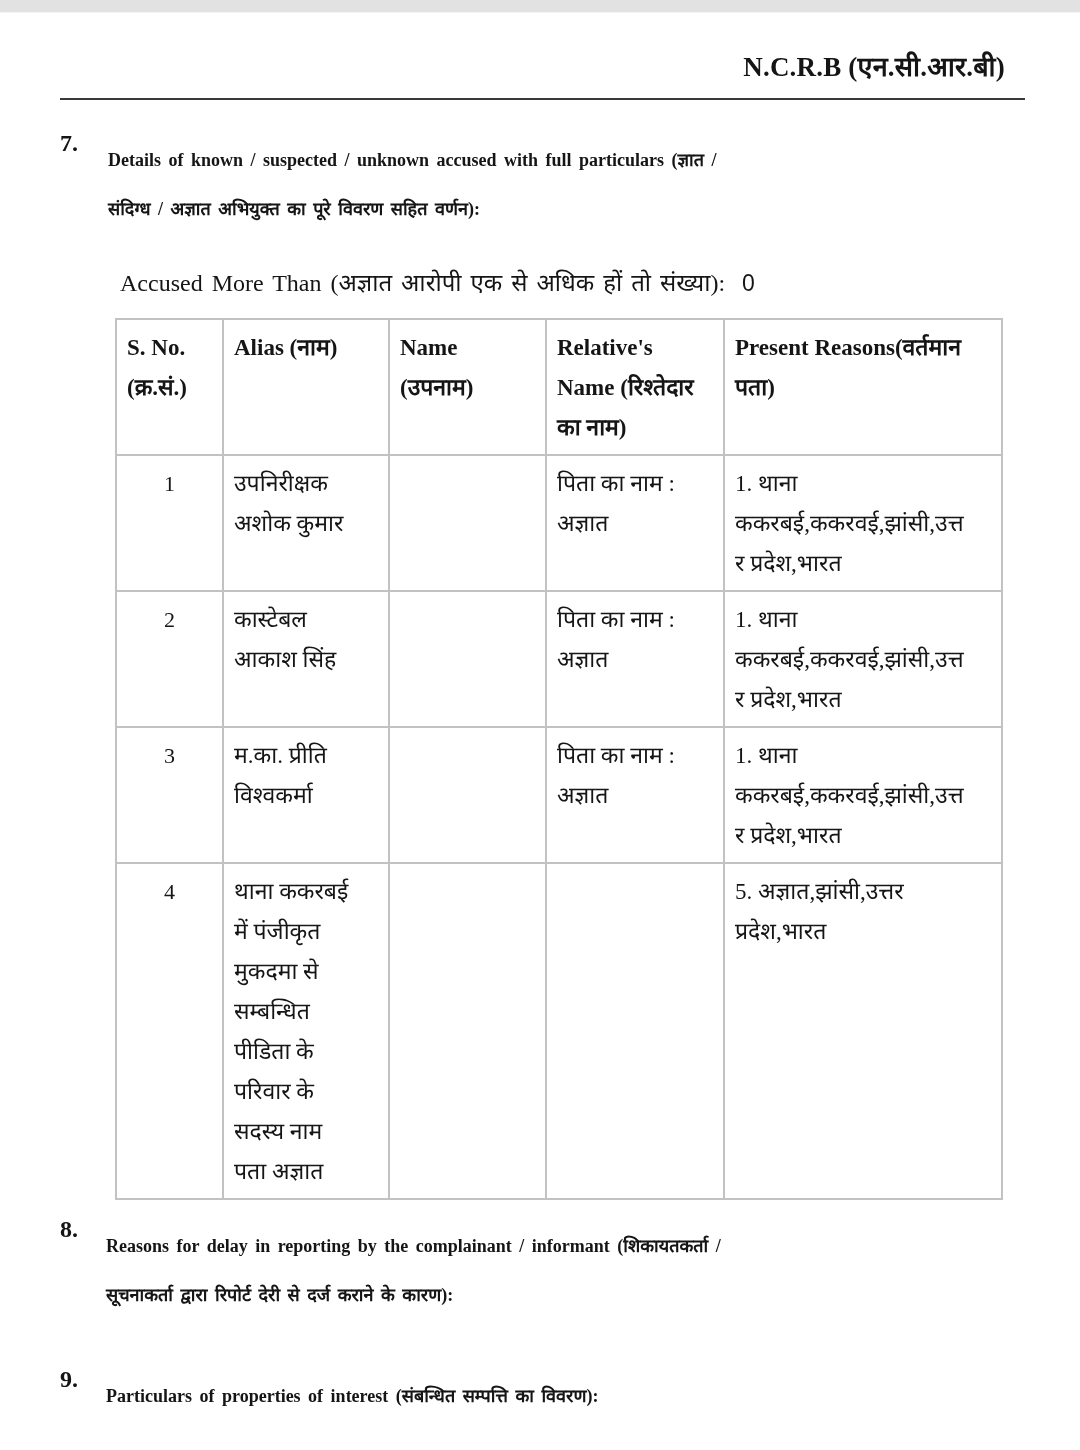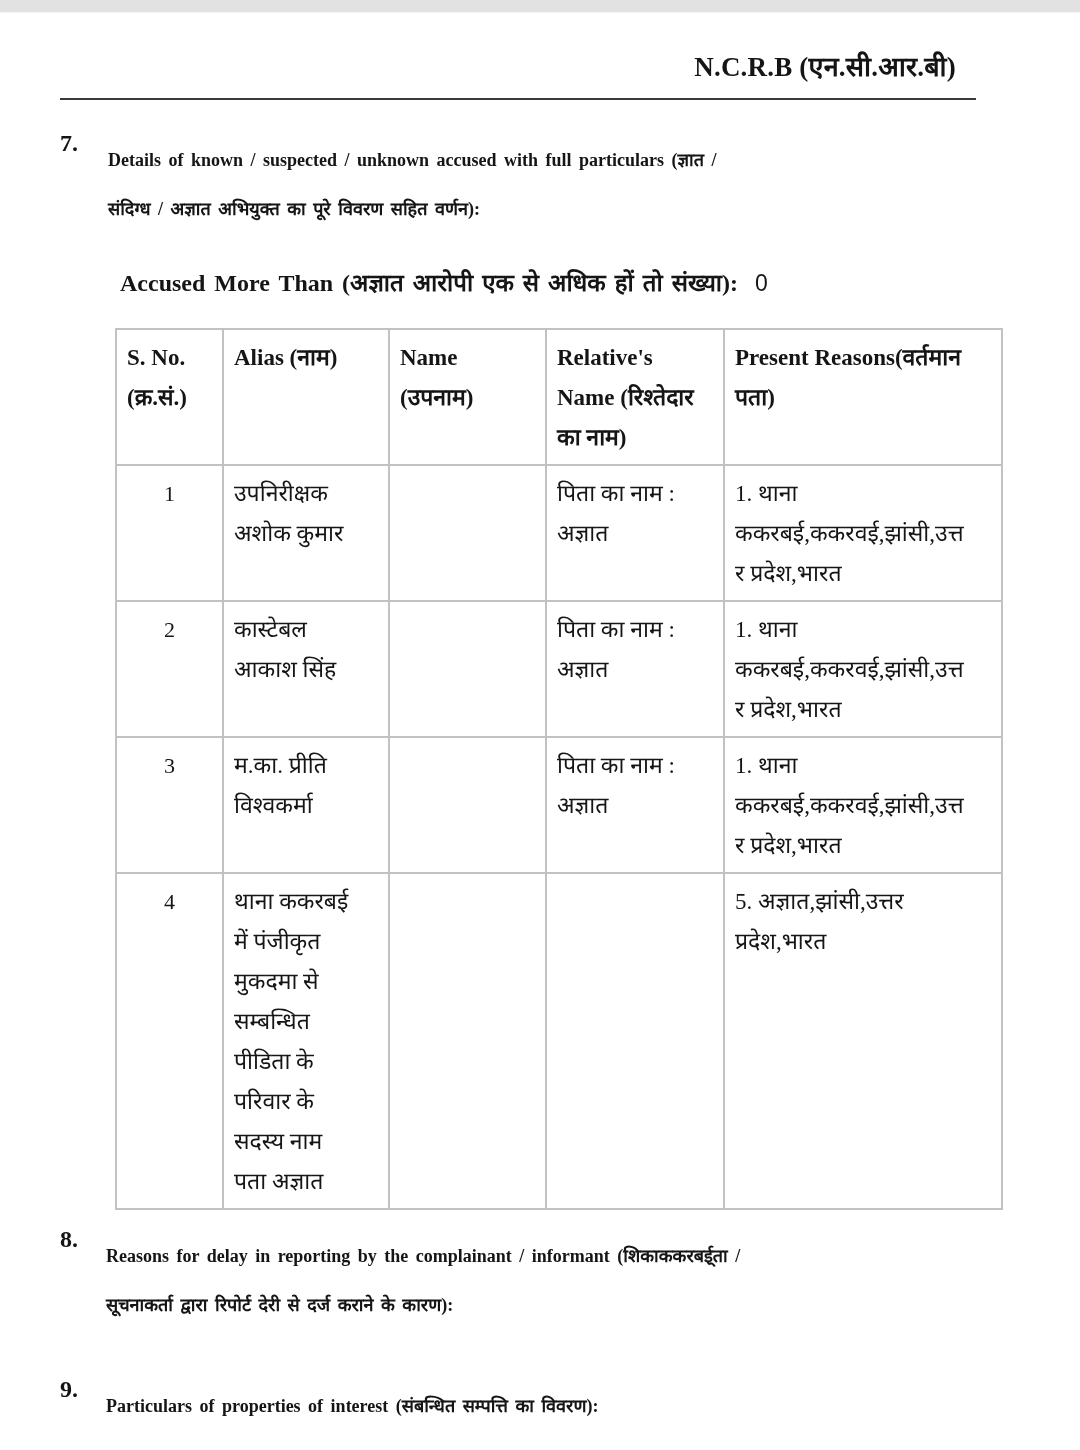--- a/index.html
+++ b/index.html
@@ -12,21 +12,21 @@
   body { height: 1450px; overflow: hidden; }
 
   .topbar {
     width: 100%;
     height: 13px;
     background: #e2e2e2;
     border-bottom: 1px solid #f3f3f3;
   }
 
   .page {
-    padding: 0 104px 0 60px;
+    padding: 0 55px 0 60px;
   }
 
   .doc-header {
     margin-top: 34px;
     text-align: right;
     padding-right: 20px;
     font-size: 27px;
     font-weight: 700;
     letter-spacing: 0.2px;
   }
@@ -59,30 +59,30 @@
 
   .section-7 { margin-top: 36px; }
 
   .accused-line {
     margin-top: 32px;
     margin-left: 60px;
     font-size: 24px;
     line-height: 34px;
     word-spacing: 3px;
   }
-  .accused-line .label { font-weight: 700; }
+  .accused-line .label { font-weight: 400; }
   .accused-line .value {
     font-weight: 400;
     font-family: "Liberation Sans", "DejaVu Sans", sans-serif;
     font-size: 23px;
     margin-left: 8px;
   }
 
   table.accused-table {
-    margin-top: 28px;
+    margin-top: 18px;
     margin-left: 55px;
     border-collapse: collapse;
     table-layout: fixed;
     width: 886px;
   }
   .accused-table th, .accused-table td {
     border: 2px solid #c2c2c2;
     vertical-align: top;
     padding: 8px 10px 6px 10px;
     font-size: 23px;
@@ -199,21 +199,21 @@
         <td></td>
         <td></td>
         <td>5. अज्ञात,झांसी,उत्तर
 प्रदेश,भारत</td>
       </tr>
     </tbody>
   </table>
 
   <div class="section section-8">
     <div class="sec-num">8.</div>
-    <div class="sec-text">Reasons for delay in reporting by the complainant / informant (शिकाककरबई्ता /
+    <div class="sec-text">Reasons for delay in reporting by the complainant / informant (शिकायतकर्ता /
 सूचनाकर्ता द्वारा रिपोर्ट देरी से दर्ज कराने के कारण):</div>
   </div>
 
   <div class="section section-9">
     <div class="sec-num">9.</div>
     <div class="sec-text">Particulars of properties of interest (संबन्धित सम्पत्ति का विवरण):</div>
   </div>
 
 </div>
 

